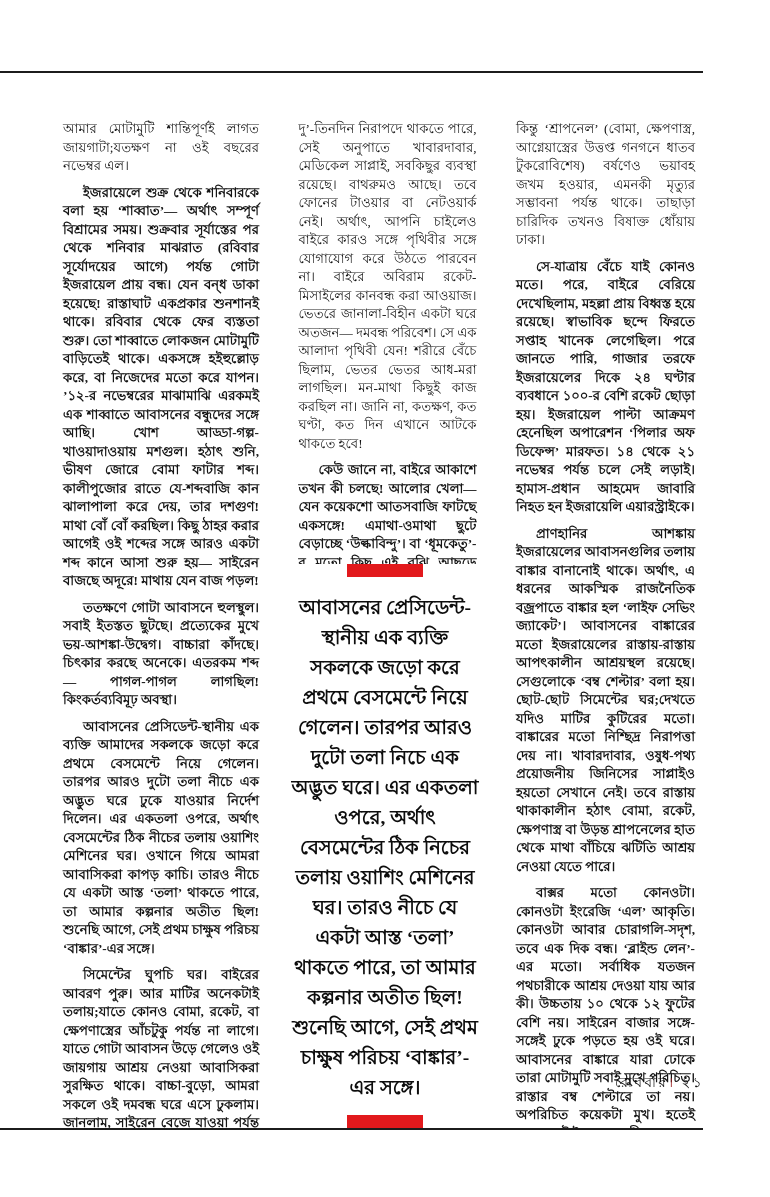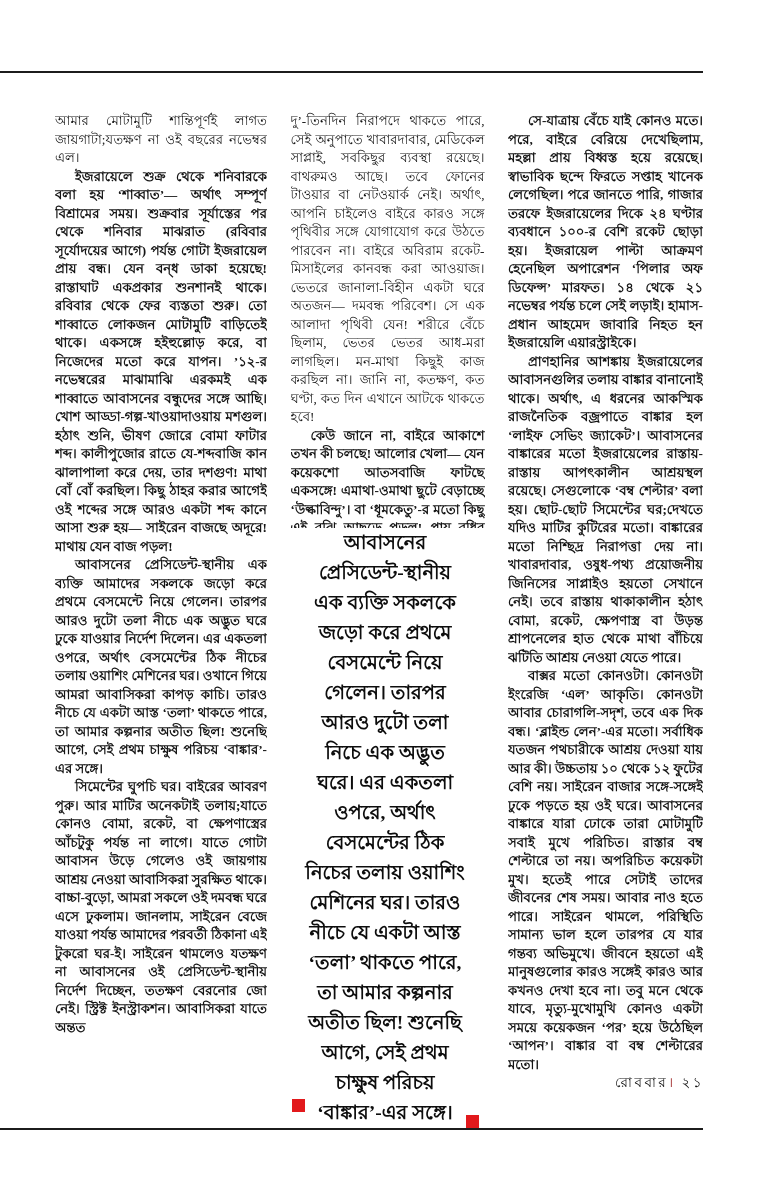--- a/index.html
+++ b/index.html
@@ -38,40 +38,40 @@
     overflow: hidden;
     text-align: justify;
     font-size: 13.2px;
     line-height: 18.5px;
   }
   #col-left   { width: 212px; }
   #col-middle { width: 194px; display: flex; flex-direction: column; }
   #col-right  { width: 195px; }
 
   .col p {
-    margin: 0;
+    margin: 8px;
     text-indent: 0;
   }
   .col p.indent { text-indent: 20px; font-weight: bold; }
 
   #middle-top-text {
     height: 566px;
     overflow: hidden;
   }
 
   #pull-quote-box {
     flex: 1;
     border-left: 1px solid #2a2a2a;
     border-right: 1px solid #2a2a2a;
     margin-left: -6px;
     margin-right: -1px;
     padding: 0 6px;
     display: flex;
-    flex-direction: row;
-    align-items: flex-end;
+    flex-direction: column;
+    align-items: flex-start;
   }
   .accent-bar {
     width: 76px;
     height: 13px;
     flex: 0 0 13px;
   }
   #accent-bar-top { margin: 0 auto 16px auto; }
   #accent-bar-bottom { margin: 12px auto 0 auto; }
   #pull-quote-text {
     font-size: 19.5px;
@@ -97,37 +97,39 @@
 </head>
 <body>
 
 <div id="top-rule" class="rule-h"></div>
 
 <div id="columns">
 
   <div class="col" id="col-left">
     <p>আমার মোটামুটি শান্তিপূর্ণই লাগত জায়গাটা;যতক্ষণ না ওই বছরের নভেম্বর এল।</p>
     <p class="indent">ইজরায়েলে শুক্র থেকে শনিবারকে বলা হয় ‘শাব্বাত’— অর্থাৎ সম্পূর্ণ বিশ্রামের সময়। শুক্রবার সূর্যাস্তের পর থেকে শনিবার মাঝরাত (রবিবার সূর্যোদয়ের আগে) পর্যন্ত গোটা ইজরায়েল প্রায় বন্ধ। যেন বন্‌ধ ডাকা হয়েছে! রাস্তাঘাট একপ্রকার শুনশানই থাকে। রবিবার থেকে ফের ব্যস্ততা শুরু। তো শাব্বাতে লোকজন মোটামুটি বাড়িতেই থাকে। একসঙ্গে হইহুল্লোড় করে, বা নিজেদের মতো করে যাপন। ’১২-র নভেম্বরের মাঝামাঝি এরকমই এক শাব্বাতে আবাসনের বন্ধুদের সঙ্গে আছি। খোশ আড্ডা-গল্প-খাওয়াদাওয়ায় মশগুল। হঠাৎ শুনি, ভীষণ জোরে বোমা ফাটার শব্দ। কালীপুজোর রাতে যে-শব্দবাজি কান ঝালাপালা করে দেয়, তার দশগুণ! মাথা বোঁ বোঁ করছিল। কিছু ঠাহর করার আগেই ওই শব্দের সঙ্গে আরও একটা শব্দ কানে আসা শুরু হয়— সাইরেন বাজছে অদূরে! মাথায় যেন বাজ পড়ল!</p>
+    <p class="indent">ততক্ষণে গোটা আবাসনে হুলস্থুল। সবাই ইতস্তত ছুটছে। প্রত্যেকের মুখে ভয়-আশঙ্কা-উদ্বেগ। বাচ্চারা কাঁদছে। চিৎকার করছে অনেকে। এতরকম শব্দ— পাগল-পাগল লাগছিল! কিংকর্তব্যবিমূঢ় অবস্থা।</p>
     <p class="indent">আবাসনের প্রেসিডেন্ট-স্থানীয় এক ব্যক্তি আমাদের সকলকে জড়ো করে প্রথমে বেসমেন্টে নিয়ে গেলেন। তারপর আরও দুটো তলা নীচে এক অদ্ভুত ঘরে ঢুকে যাওয়ার নির্দেশ দিলেন। এর একতলা ওপরে, অর্থাৎ বেসমেন্টের ঠিক নীচের তলায় ওয়াশিং মেশিনের ঘর। ওখানে গিয়ে আমরা আবাসিকরা কাপড় কাচি। তারও নীচে যে একটা আস্ত ‘তলা’ থাকতে পারে, তা আমার কল্পনার অতীত ছিল! শুনেছি আগে, সেই প্রথম চাক্ষুষ পরিচয় ‘বাঙ্কার’-এর সঙ্গে।</p>
     <p class="indent">সিমেন্টের ঘুপচি ঘর। বাইরের আবরণ পুরু। আর মাটির অনেকটাই তলায়;যাতে কোনও বোমা, রকেট, বা ক্ষেপণাস্ত্রের আঁচটুকু পর্যন্ত না লাগে। যাতে গোটা আবাসন উড়ে গেলেও ওই জায়গায় আশ্রয় নেওয়া আবাসিকরা সুরক্ষিত থাকে। বাচ্চা-বুড়ো, আমরা সকলে ওই দমবন্ধ ঘরে এসে ঢুকলাম। জানলাম, সাইরেন বেজে যাওয়া পর্যন্ত আমাদের পরবর্তী ঠিকানা এই টুকরো ঘর-ই। সাইরেন থামলেও যতক্ষণ না আবাসনের ওই প্রেসিডেন্ট-স্থানীয় নির্দেশ দিচ্ছেন, ততক্ষণ বেরনোর জো নেই। স্ট্রিক্ট ইনস্ট্রাকশন। আবাসিকরা যাতে অন্তত</p>
   </div>
 
   <div class="col" id="col-middle">
     <div id="middle-top-text">
       <p>দু’-তিনদিন নিরাপদে থাকতে পারে, সেই অনুপাতে খাবারদাবার, মেডিকেল সাপ্লাই, সবকিছুর ব্যবস্থা রয়েছে। বাথরুমও আছে। তবে ফোনের টাওয়ার বা নেটওয়ার্ক নেই। অর্থাৎ, আপনি চাইলেও বাইরে কারও সঙ্গে পৃথিবীর সঙ্গে যোগাযোগ করে উঠতে পারবেন না। বাইরে অবিরাম রকেট-মিসাইলের কানবন্ধ করা আওয়াজ। ভেতরে জানালা-বিহীন একটা ঘরে অতজন— দমবন্ধ পরিবেশ। সে এক আলাদা পৃথিবী যেন! শরীরে বেঁচে ছিলাম, ভেতর ভেতর আধ-মরা লাগছিল। মন-মাথা কিছুই কাজ করছিল না। জানি না, কতক্ষণ, কত ঘণ্টা, কত দিন এখানে আটকে থাকতে হবে!</p>
       <p class="indent">কেউ জানে না, বাইরে আকাশে তখন কী চলছে! আলোর খেলা— যেন কয়েকশো আতসবাজি ফাটছে একসঙ্গে! এমাথা-ওমাথা ছুটে বেড়াচ্ছে ‘উল্কাবিন্দু’। বা ‘ধূমকেতু’-র মতো কিছু এই বুঝি আছড়ে পড়ল! প্রায় বধির করে দেওয়া আলো আর শব্দদানব আসলে আর কিছুই নয়, এক-একটা বিধ্বংসী ক্ষেপণাস্ত্র। এসবই পরে জানতে পেরেছিলাম। সেদিন মিনিট পঁয়তাল্লিশ পর সাইরেন থামে। আরও আধঘণ্টা পর ওই ব্যক্তি আমাদের নির্দেশ দেন বেরিয়ে আসার। তবে আবাসনেই থাকতে হবে আগামী কয়েক দিন। বাইরে বেরনো যাবে না। কারণ, আয়রন ডোম হয়তো রকেট-ক্ষেপণাস্ত্র প্রতিহত করে নিষ্ক্রিয় করে দিয়েছে,</p>
     </div>
     <div id="pull-quote-box">
       <div id="accent-bar-top" class="accent-bar" style="background: rgb(226, 25, 28);"></div>
       <p id="pull-quote-text">আবাসনের প্রেসিডেন্ট-স্থানীয় এক ব্যক্তি সকলকে জড়ো করে প্রথমে বেসমেন্টে নিয়ে গেলেন। তারপর আরও দুটো তলা নিচে এক অদ্ভুত ঘরে। এর একতলা ওপরে, অর্থাৎ বেসমেন্টের ঠিক নিচের তলায় ওয়াশিং মেশিনের ঘর। তারও নীচে যে একটা আস্ত ‘তলা’ থাকতে পারে, তা আমার কল্পনার অতীত ছিল! শুনেছি আগে, সেই প্রথম চাক্ষুষ পরিচয় ‘বাঙ্কার’-এর সঙ্গে।</p>
       <div id="accent-bar-bottom" class="accent-bar" style="background: rgb(226, 25, 28);"></div>
     </div>
   </div>
 
   <div class="col" id="col-right">
+    <p>কিন্তু ‘শ্রাপনেল’ (বোমা, ক্ষেপণাস্ত্র, আগ্নেয়াস্ত্রের উত্তপ্ত গনগনে ধাতব টুকরোবিশেষ) বর্ষণেও ভয়াবহ জখম হওয়ার, এমনকী মৃত্যুর সম্ভাবনা পর্যন্ত থাকে। তাছাড়া চারিদিক তখনও বিষাক্ত ধোঁয়ায় ঢাকা।</p>
     <p class="indent">সে-যাত্রায় বেঁচে যাই কোনও মতে। পরে, বাইরে বেরিয়ে দেখেছিলাম, মহল্লা প্রায় বিধ্বস্ত হয়ে রয়েছে। স্বাভাবিক ছন্দে ফিরতে সপ্তাহ খানেক লেগেছিল। পরে জানতে পারি, গাজার তরফে ইজরায়েলের দিকে ২৪ ঘণ্টার ব্যবধানে ১০০-র বেশি রকেট ছোড়া হয়। ইজরায়েল পাল্টা আক্রমণ হেনেছিল অপারেশন ‘পিলার অফ ডিফেন্স’ মারফত। ১৪ থেকে ২১ নভেম্বর পর্যন্ত চলে সেই লড়াই। হামাস-প্রধান আহমেদ জাবারি নিহত হন ইজরায়েলি এয়ারস্ট্রাইকে।</p>
     <p class="indent">প্রাণহানির আশঙ্কায় ইজরায়েলের আবাসনগুলির তলায় বাঙ্কার বানানোই থাকে। অর্থাৎ, এ ধরনের আকস্মিক রাজনৈতিক বজ্রপাতে বাঙ্কার হল ‘লাইফ সেভিং জ্যাকেট’। আবাসনের বাঙ্কারের মতো ইজরায়েলের রাস্তায়-রাস্তায় আপৎকালীন আশ্রয়স্থল রয়েছে। সেগুলোকে ‘বম্ব শেল্টার’ বলা হয়। ছোট-ছোট সিমেন্টের ঘর;দেখতে যদিও মাটির কুটিরের মতো। বাঙ্কারের মতো নিশ্ছিদ্র নিরাপত্তা দেয় না। খাবারদাবার, ওষুধ-পথ্য প্রয়োজনীয় জিনিসের সাপ্লাইও হয়তো সেখানে নেই। তবে রাস্তায় থাকাকালীন হঠাৎ বোমা, রকেট, ক্ষেপণাস্ত্র বা উড়ন্ত শ্রাপনেলের হাত থেকে মাথা বাঁচিয়ে ঝটিতি আশ্রয় নেওয়া যেতে পারে।</p>
     <p class="indent">বাক্সর মতো কোনওটা। কোনওটা ইংরেজি ‘এল’ আকৃতি। কোনওটা আবার চোরাগলি-সদৃশ, তবে এক দিক বন্ধ। ‘ব্লাইন্ড লেন’-এর মতো। সর্বাধিক যতজন পথচারীকে আশ্রয় দেওয়া যায় আর কী। উচ্চতায় ১০ থেকে ১২ ফুটের বেশি নয়। সাইরেন বাজার সঙ্গে-সঙ্গেই ঢুকে পড়তে হয় ওই ঘরে। আবাসনের বাঙ্কারে যারা ঢোকে তারা মোটামুটি সবাই মুখে পরিচিত। রাস্তার বম্ব শেল্টারে তা নয়। অপরিচিত কয়েকটা মুখ। হতেই পারে সেটাই তাদের জীবনের শেষ সময়। আবার নাও হতে পারে। সাইরেন থামলে, পরিস্থিতি সামান্য ভাল হলে তারপর যে যার গন্তব্য অভিমুখে। জীবনে হয়তো এই মানুষগুলোর কারও সঙ্গেই কারও আর কখনও দেখা হবে না। তবু মনে থেকে যাবে, মৃত্যু-মুখোমুখি কোনও একটা সময়ে কয়েকজন ‘পর’ হয়ে উঠেছিল ‘আপন’। বাঙ্কার বা বম্ব শেল্টারের মতো।</p>
   </div>
 
 </div>
 
 <div id="bottom-rule" class="rule-h"></div>
 
 <div id="footer">

